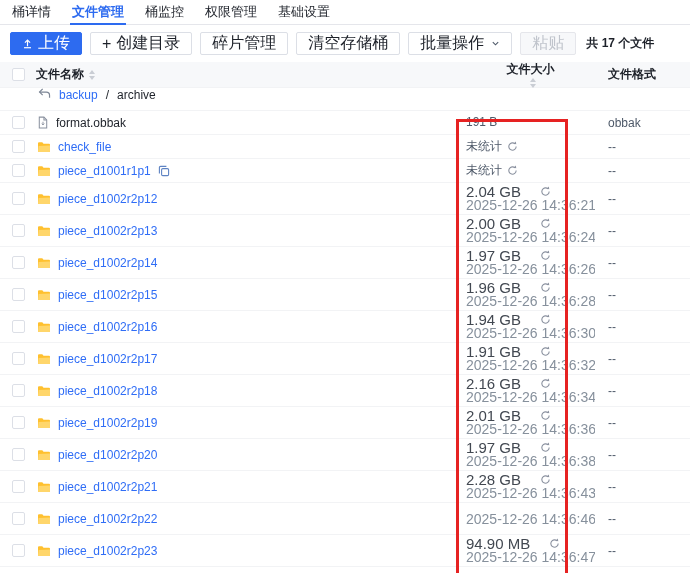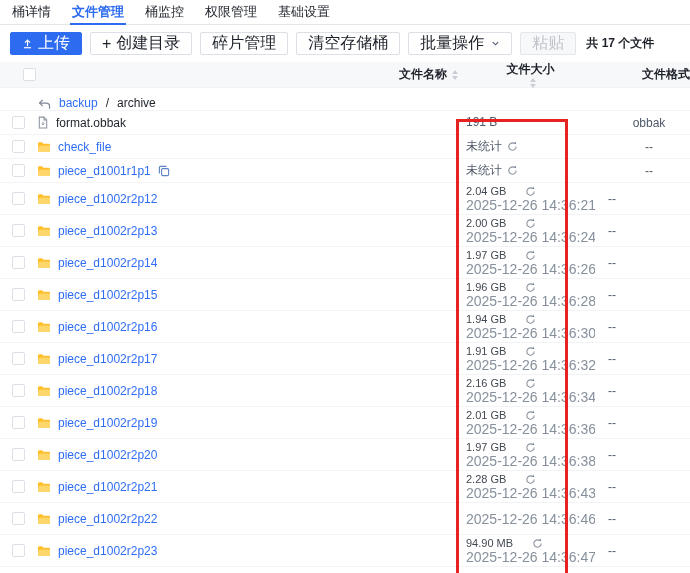--- a/index.html
+++ b/index.html
@@ -22,42 +22,42 @@
   .btn.primary { background:#2d6bf0; border-color:#2d6bf0; color:#fff; }
   .btn.disabled { background:#f7f8fa; color:#c0c4cc; border-color:#e5e6eb; cursor:not-allowed; }
   .count { font-size:12px; font-weight:bold; color:#1d2129; margin-left:2px; }
   .chev { display:inline-flex; margin-left:2px; }
 
   
   .table { position:relative; }
   .trow { display:grid; grid-template-columns:36px 422px 137px 1fr; align-items:center;
           border-bottom:1px solid #f2f3f5; }
   .thead { height:26px; background:#f7f8fa; border-bottom:1px solid #f2f3f5; font-size:12px; font-weight:bold; }
-  .thead .cell { display:flex; align-items:center;justify-content:flex-end; }
-  .row-single { height:24px;text-align:center; }
+  .thead .cell { display:flex; align-items:center; }
+  .row-single { height:24px; }
   .row-two { height:32px; }
   .cell { overflow:hidden; white-space:nowrap; }
   .c-check { display:flex; justify-content:center; }
   .c-name { display:flex; align-items:center; gap:7px; padding-left:1px; }
   .c-size { padding-left:8px; font-size:12px; color:#4e5969; }
   .c-format { padding-left:13px; font-size:12px; color:#4e5969; }
   .checkbox { width:13px; height:13px; border:1px solid #dcdfe6; border-radius:2px; background:#fff; display:inline-block; }
   .sorter { display:inline-flex; flex-direction:column; gap:2px; margin-left:5px; }
   .sorter i { width:0; height:0; border-left:3.5px solid transparent; border-right:3.5px solid transparent; display:block; }
   .sorter .up { border-bottom:4px solid #c9cdd4; }
   .sorter .dn { border-top:4px solid #c9cdd4; }
 
   .link { color:#2f6df6; font-size:12px; text-decoration:none; cursor:pointer; }
   .plain-name { color:#1d2129; font-size:12px; }
   .size-line { display:flex; align-items:center; gap:5px; line-height:13px; }
-  .row-two .size-line { font-size:11px; color:#424851;gap:19px; }
+  .row-two .size-line { font-size:15px; color:#424851;gap:19px; }
   .time-line { font-size:14px; color:#86909c; line-height:13px; margin-top:1px; }
 
   
-  .crumb-row { height:23px; display:flex; align-items:flex-end; gap:8px; padding-left:38px;
+  .crumb-row { height:23px; display:flex; align-items:flex-start; gap:8px; padding-left:38px;
                border-bottom:1px solid #f2f3f5; font-size:12px; }
   .crumb-sep { color:#1d2129; }
   .crumb-cur { color:#1d2129; }
 
   
   .highlight-box { position:absolute; left:456px; top:57px; width:112px; height:505px;
                    border:3px solid #e62222; pointer-events:none; z-index:5; }
 
   .icon { display:inline-flex; align-items:center; }
 </style>

